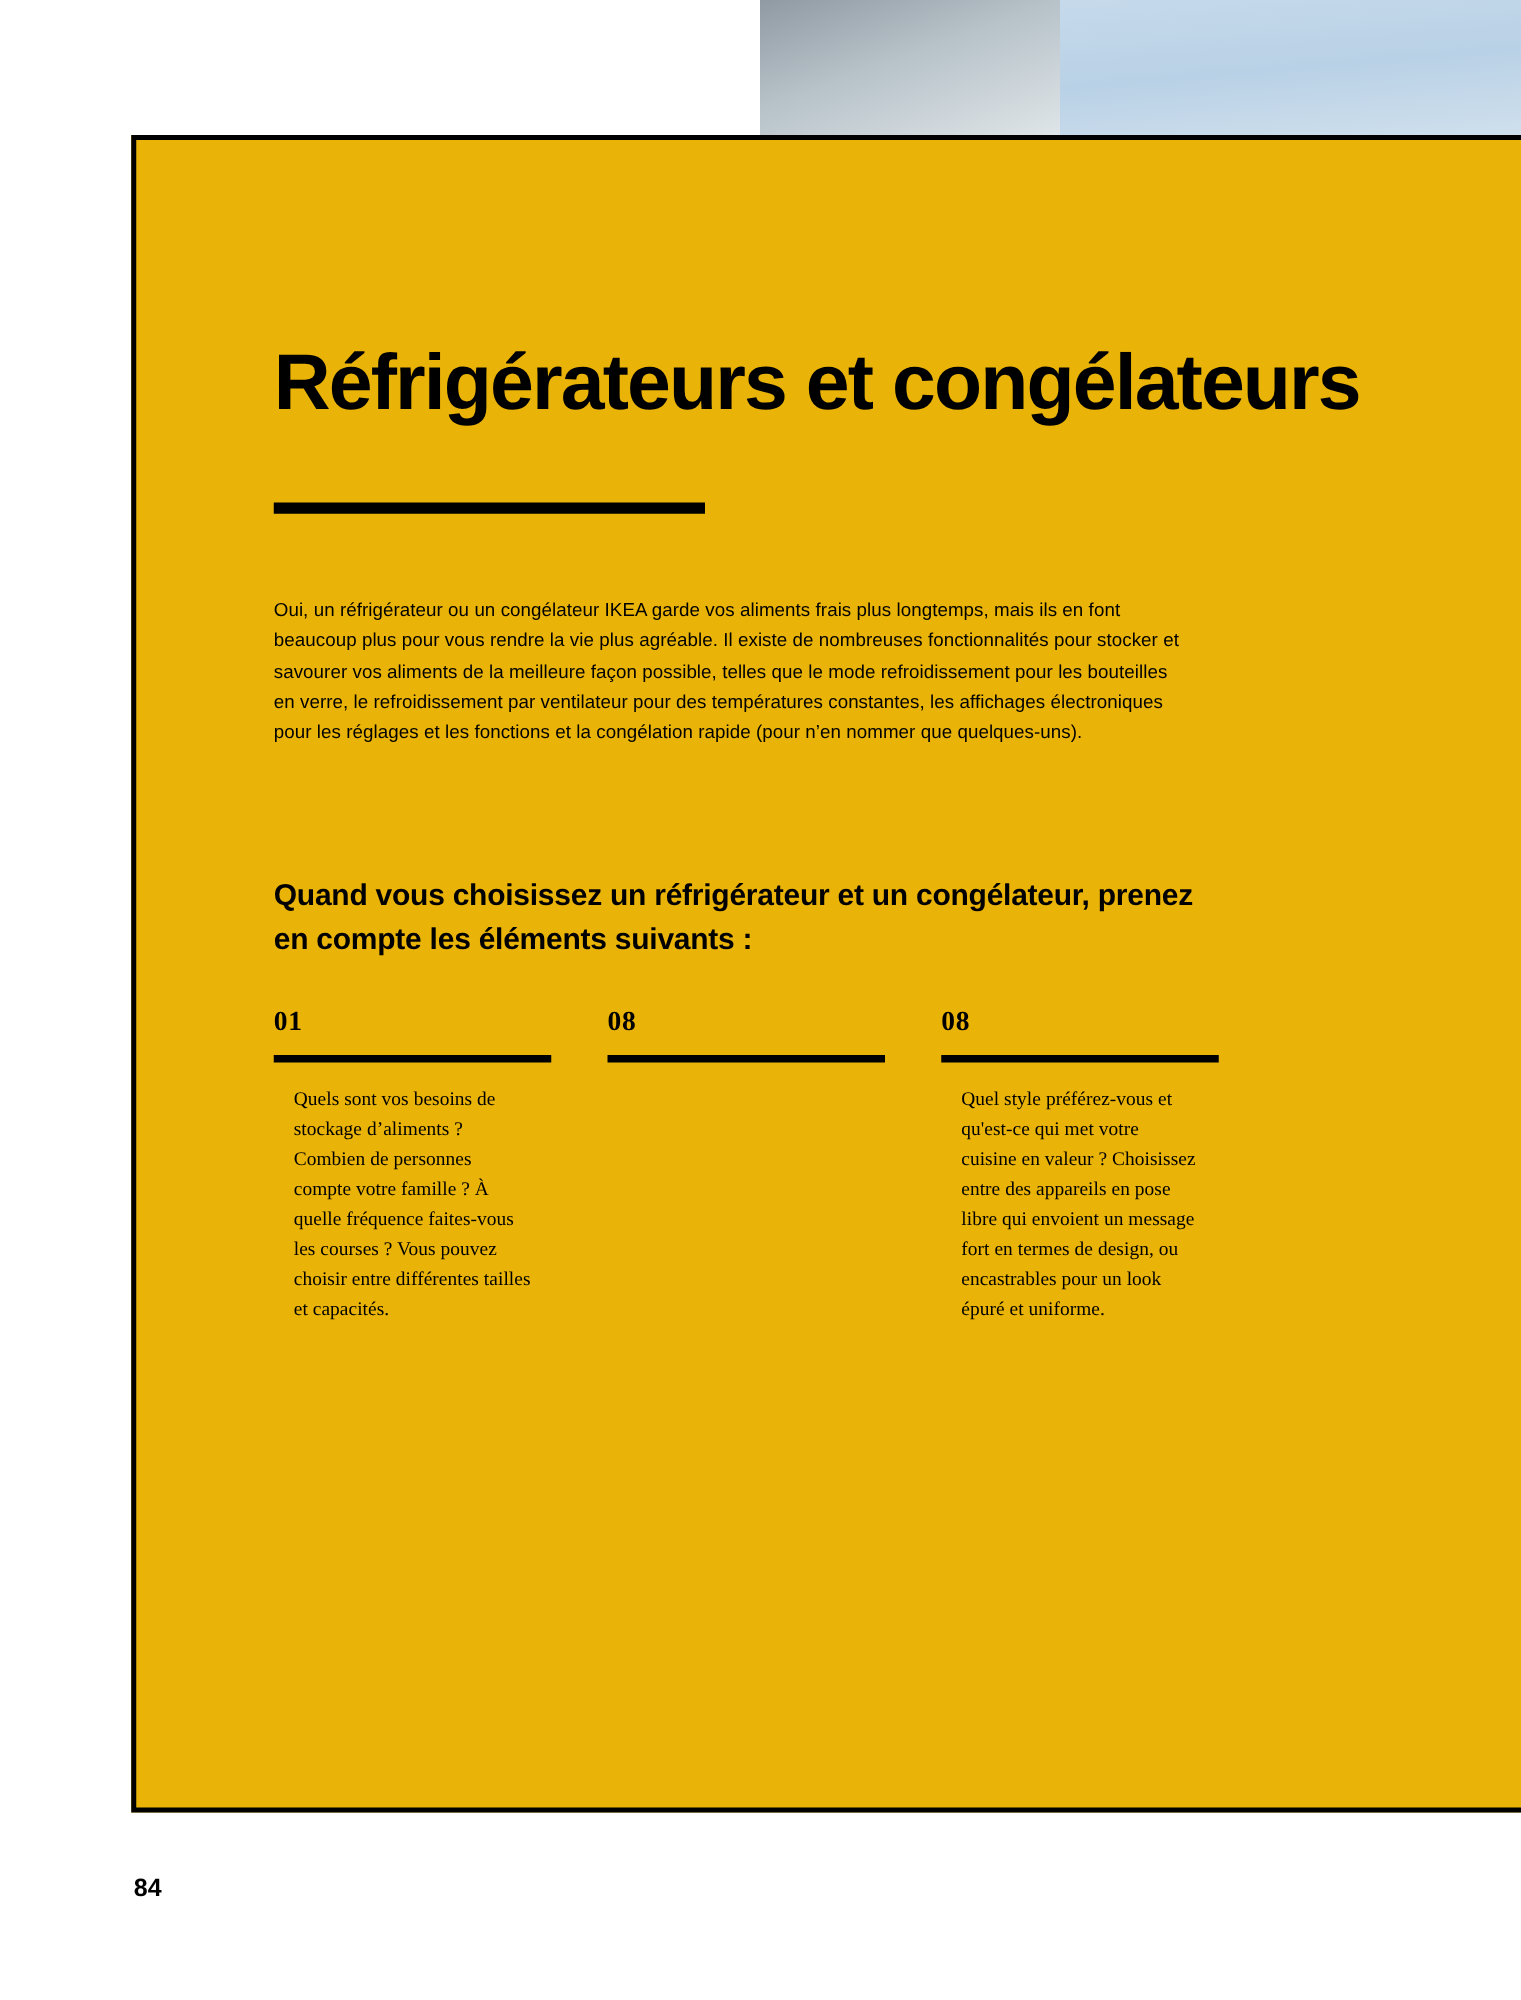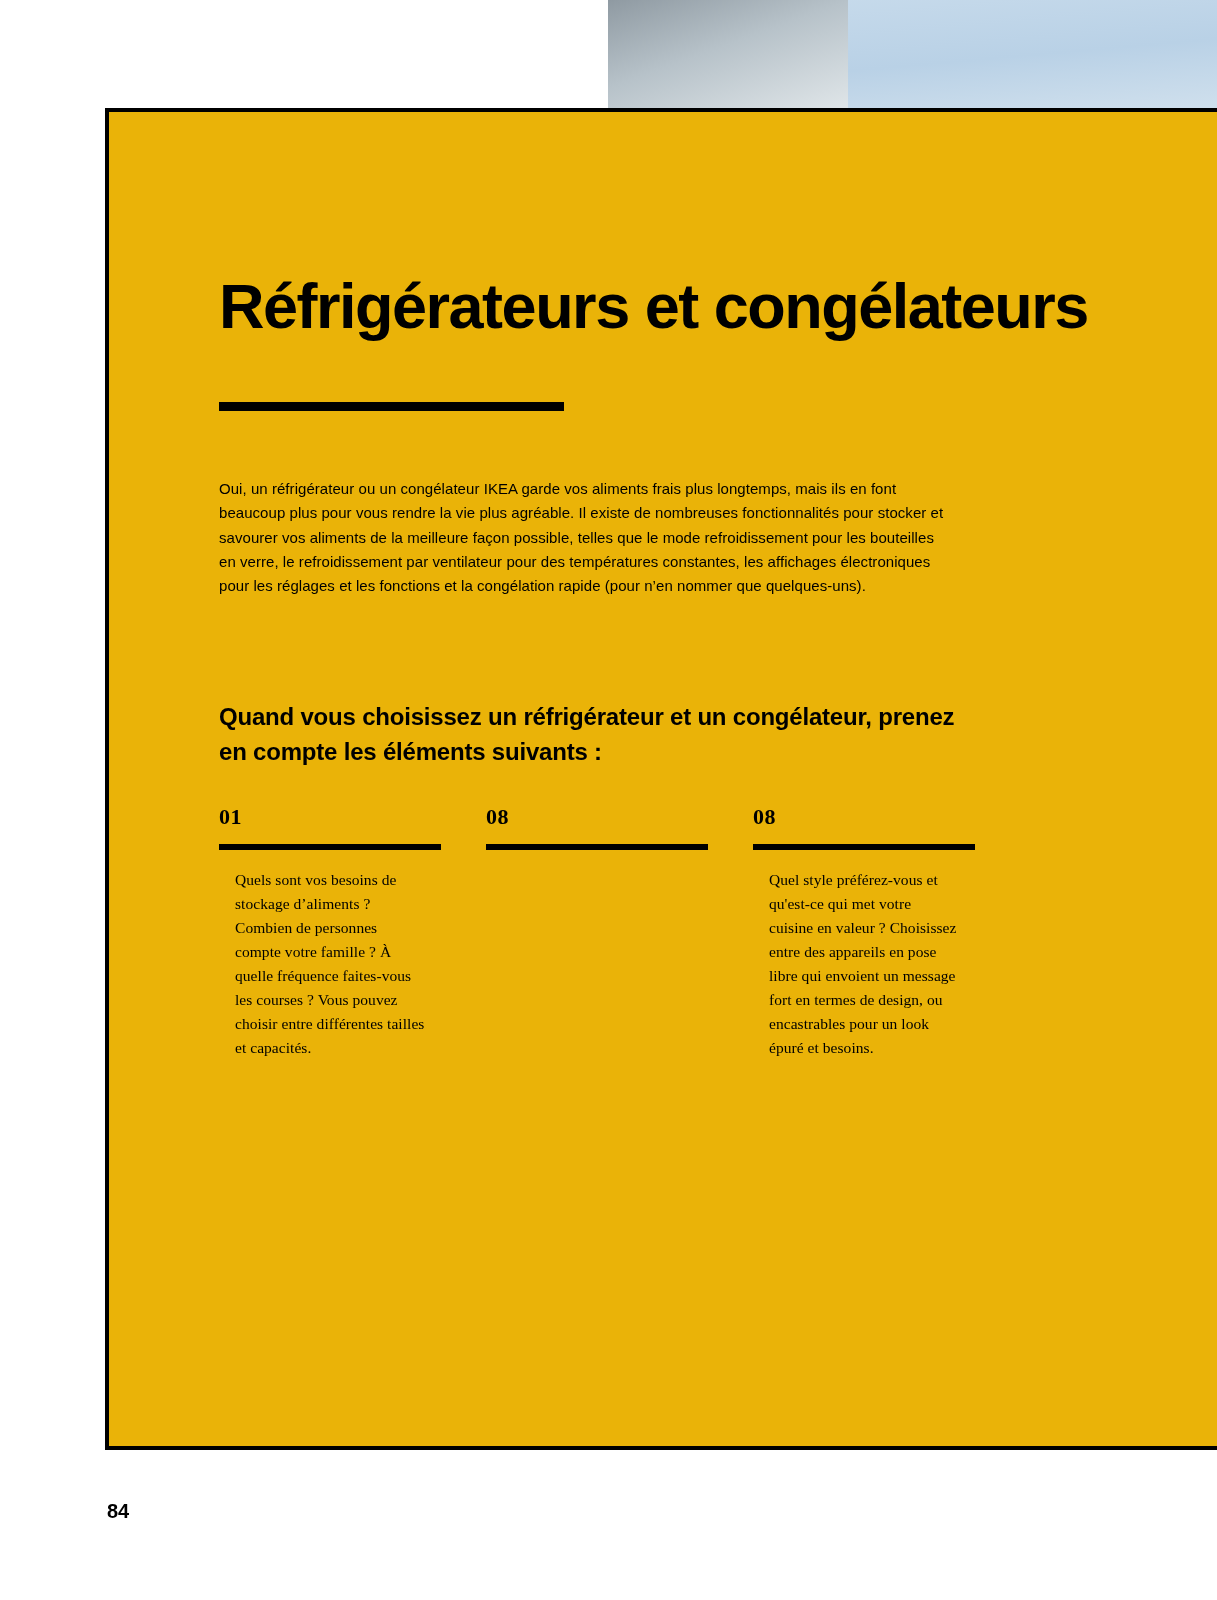--- a/index.html
+++ b/index.html
@@ -204,20 +204,20 @@
       </div>
 
       <div class="col">
         <div class="col-num">08</div>
         <div class="col-rule"></div>
       </div>
 
       <div class="col">
         <div class="col-num">08</div>
         <div class="col-rule"></div>
-        <p class="col-body">Quel style préférez-vous et qu'est-ce qui met votre cuisine en valeur ? Choisissez entre des appareils en pose libre qui envoient un message fort en termes de design, ou encastrables pour un look épuré et besoins.</p>
+        <p class="col-body">Quel style préférez-vous et qu'est-ce qui met votre cuisine en valeur ? Choisissez entre des appareils en pose libre qui envoient un message fort en termes de design, ou encastrables pour un look épuré et uniforme.</p>
       </div>
 
     </div>
   </div>
 </div>
 
 <div class="page-number">84</div>
 
 </body></html>

